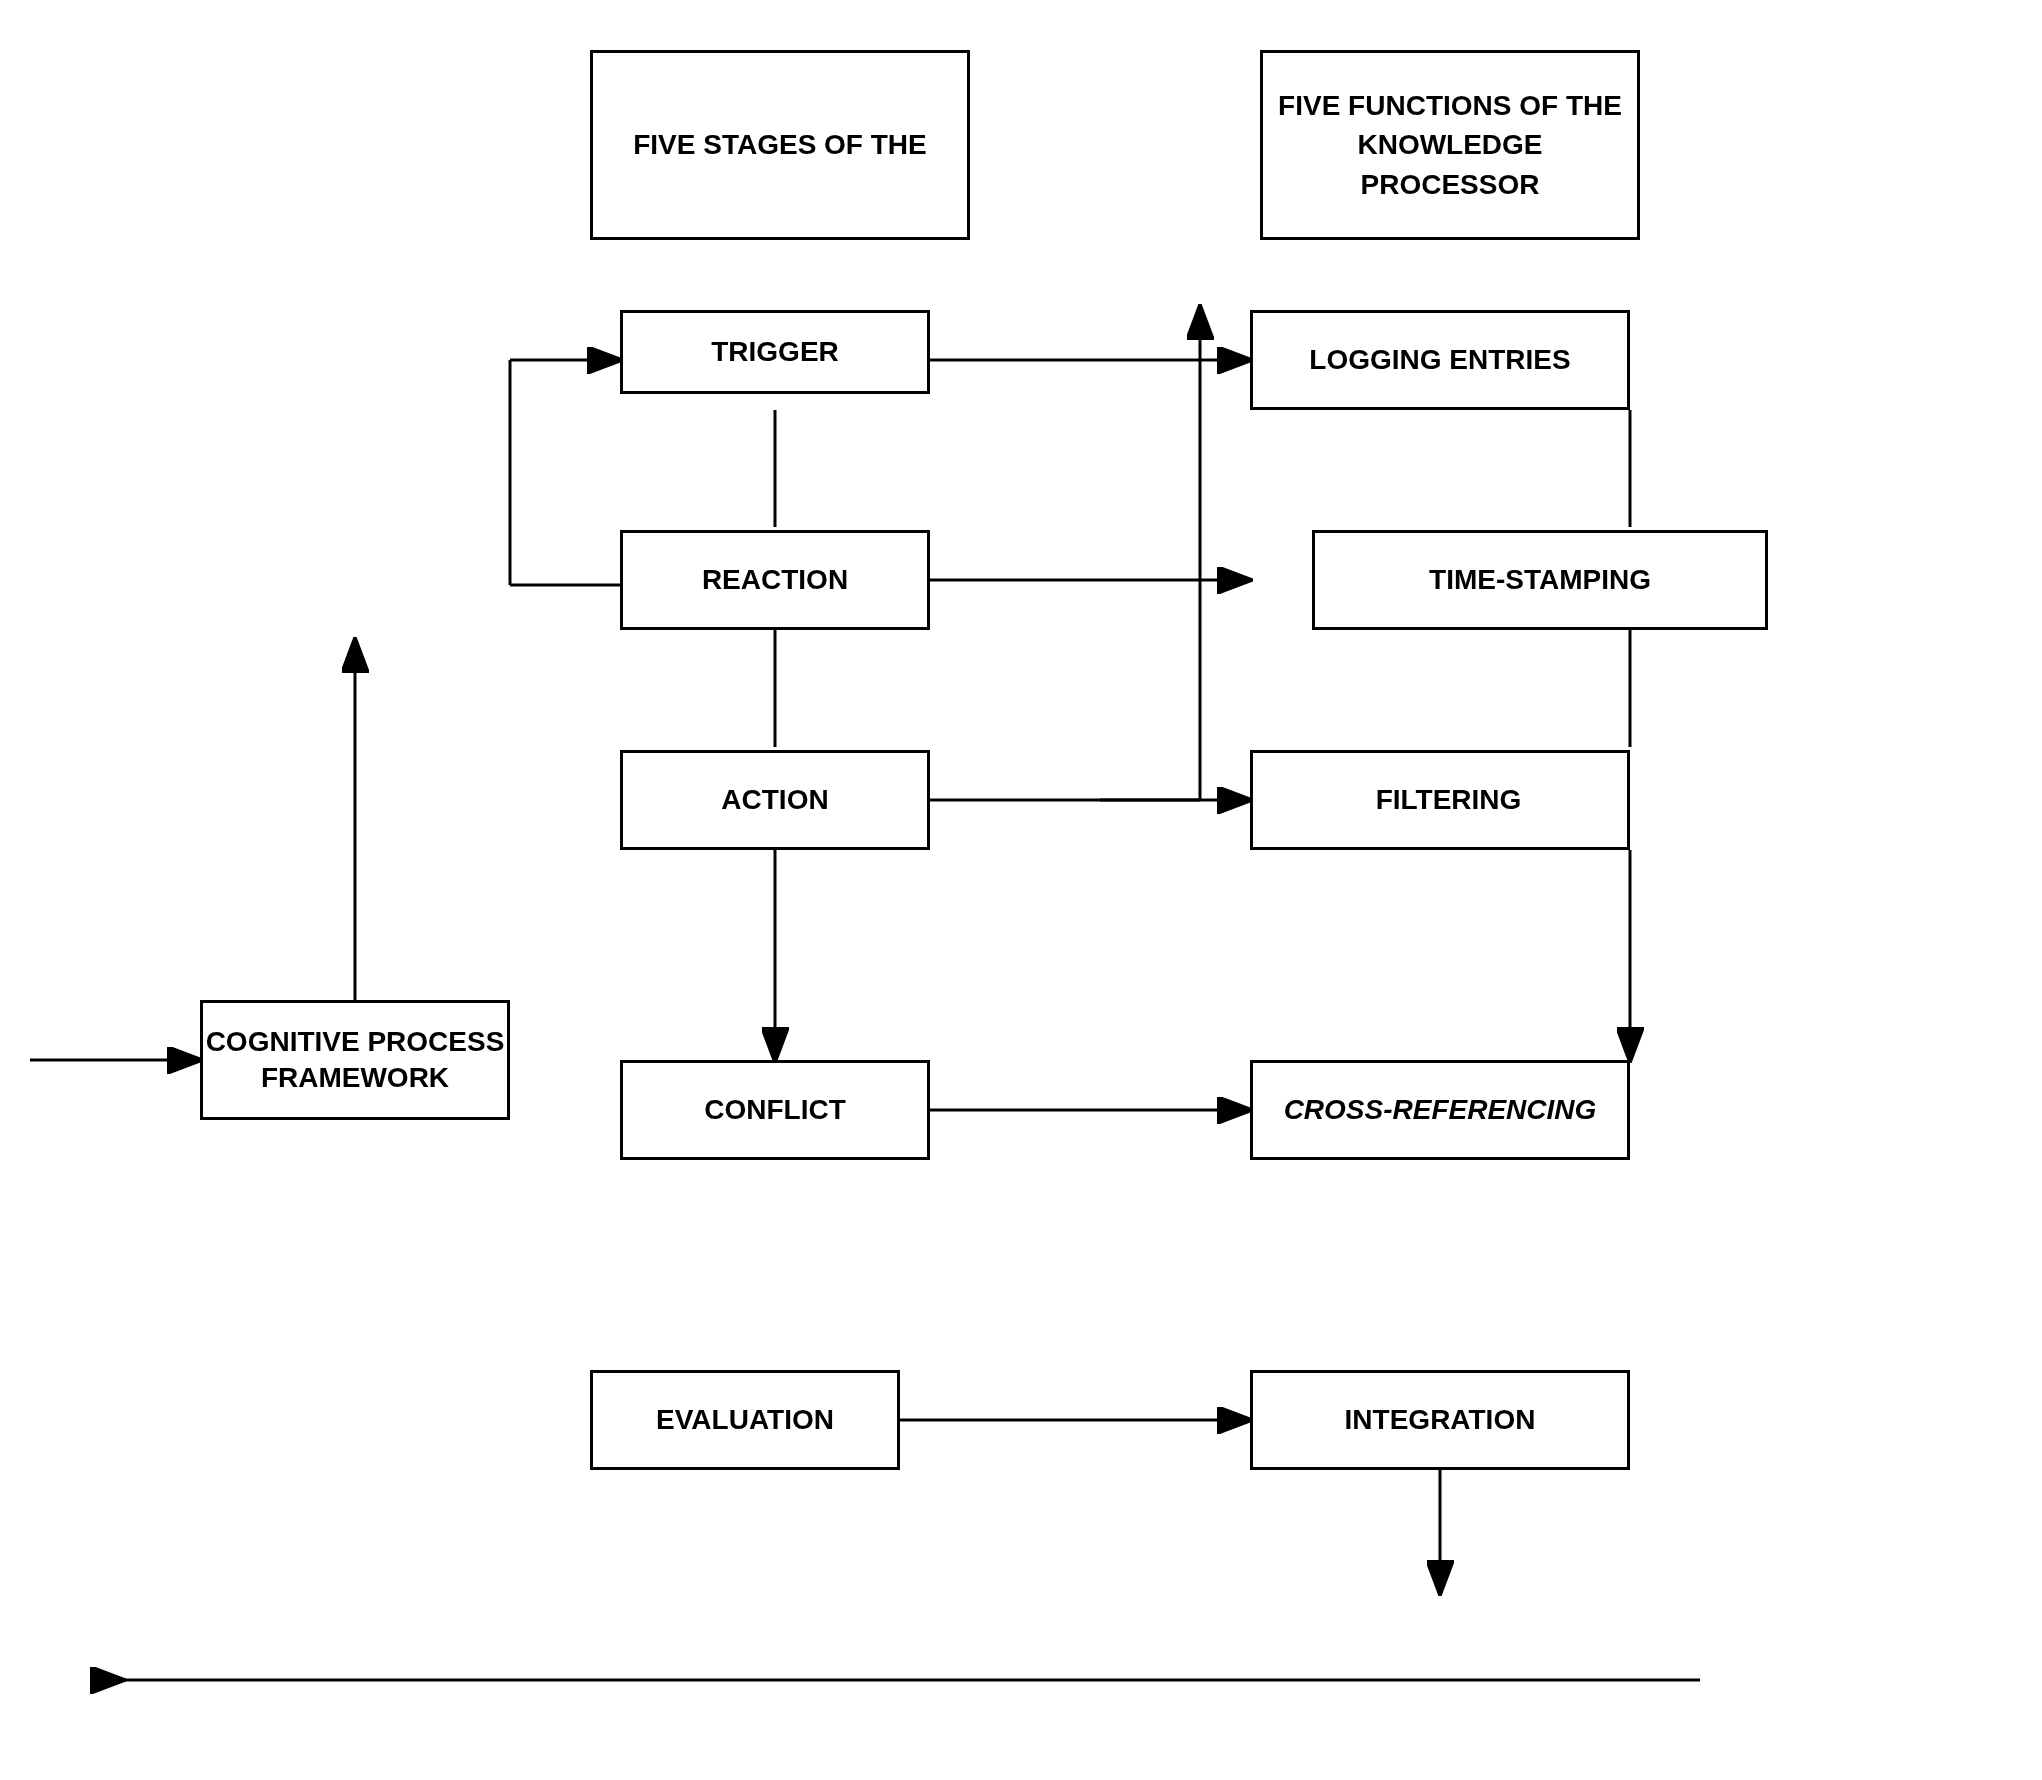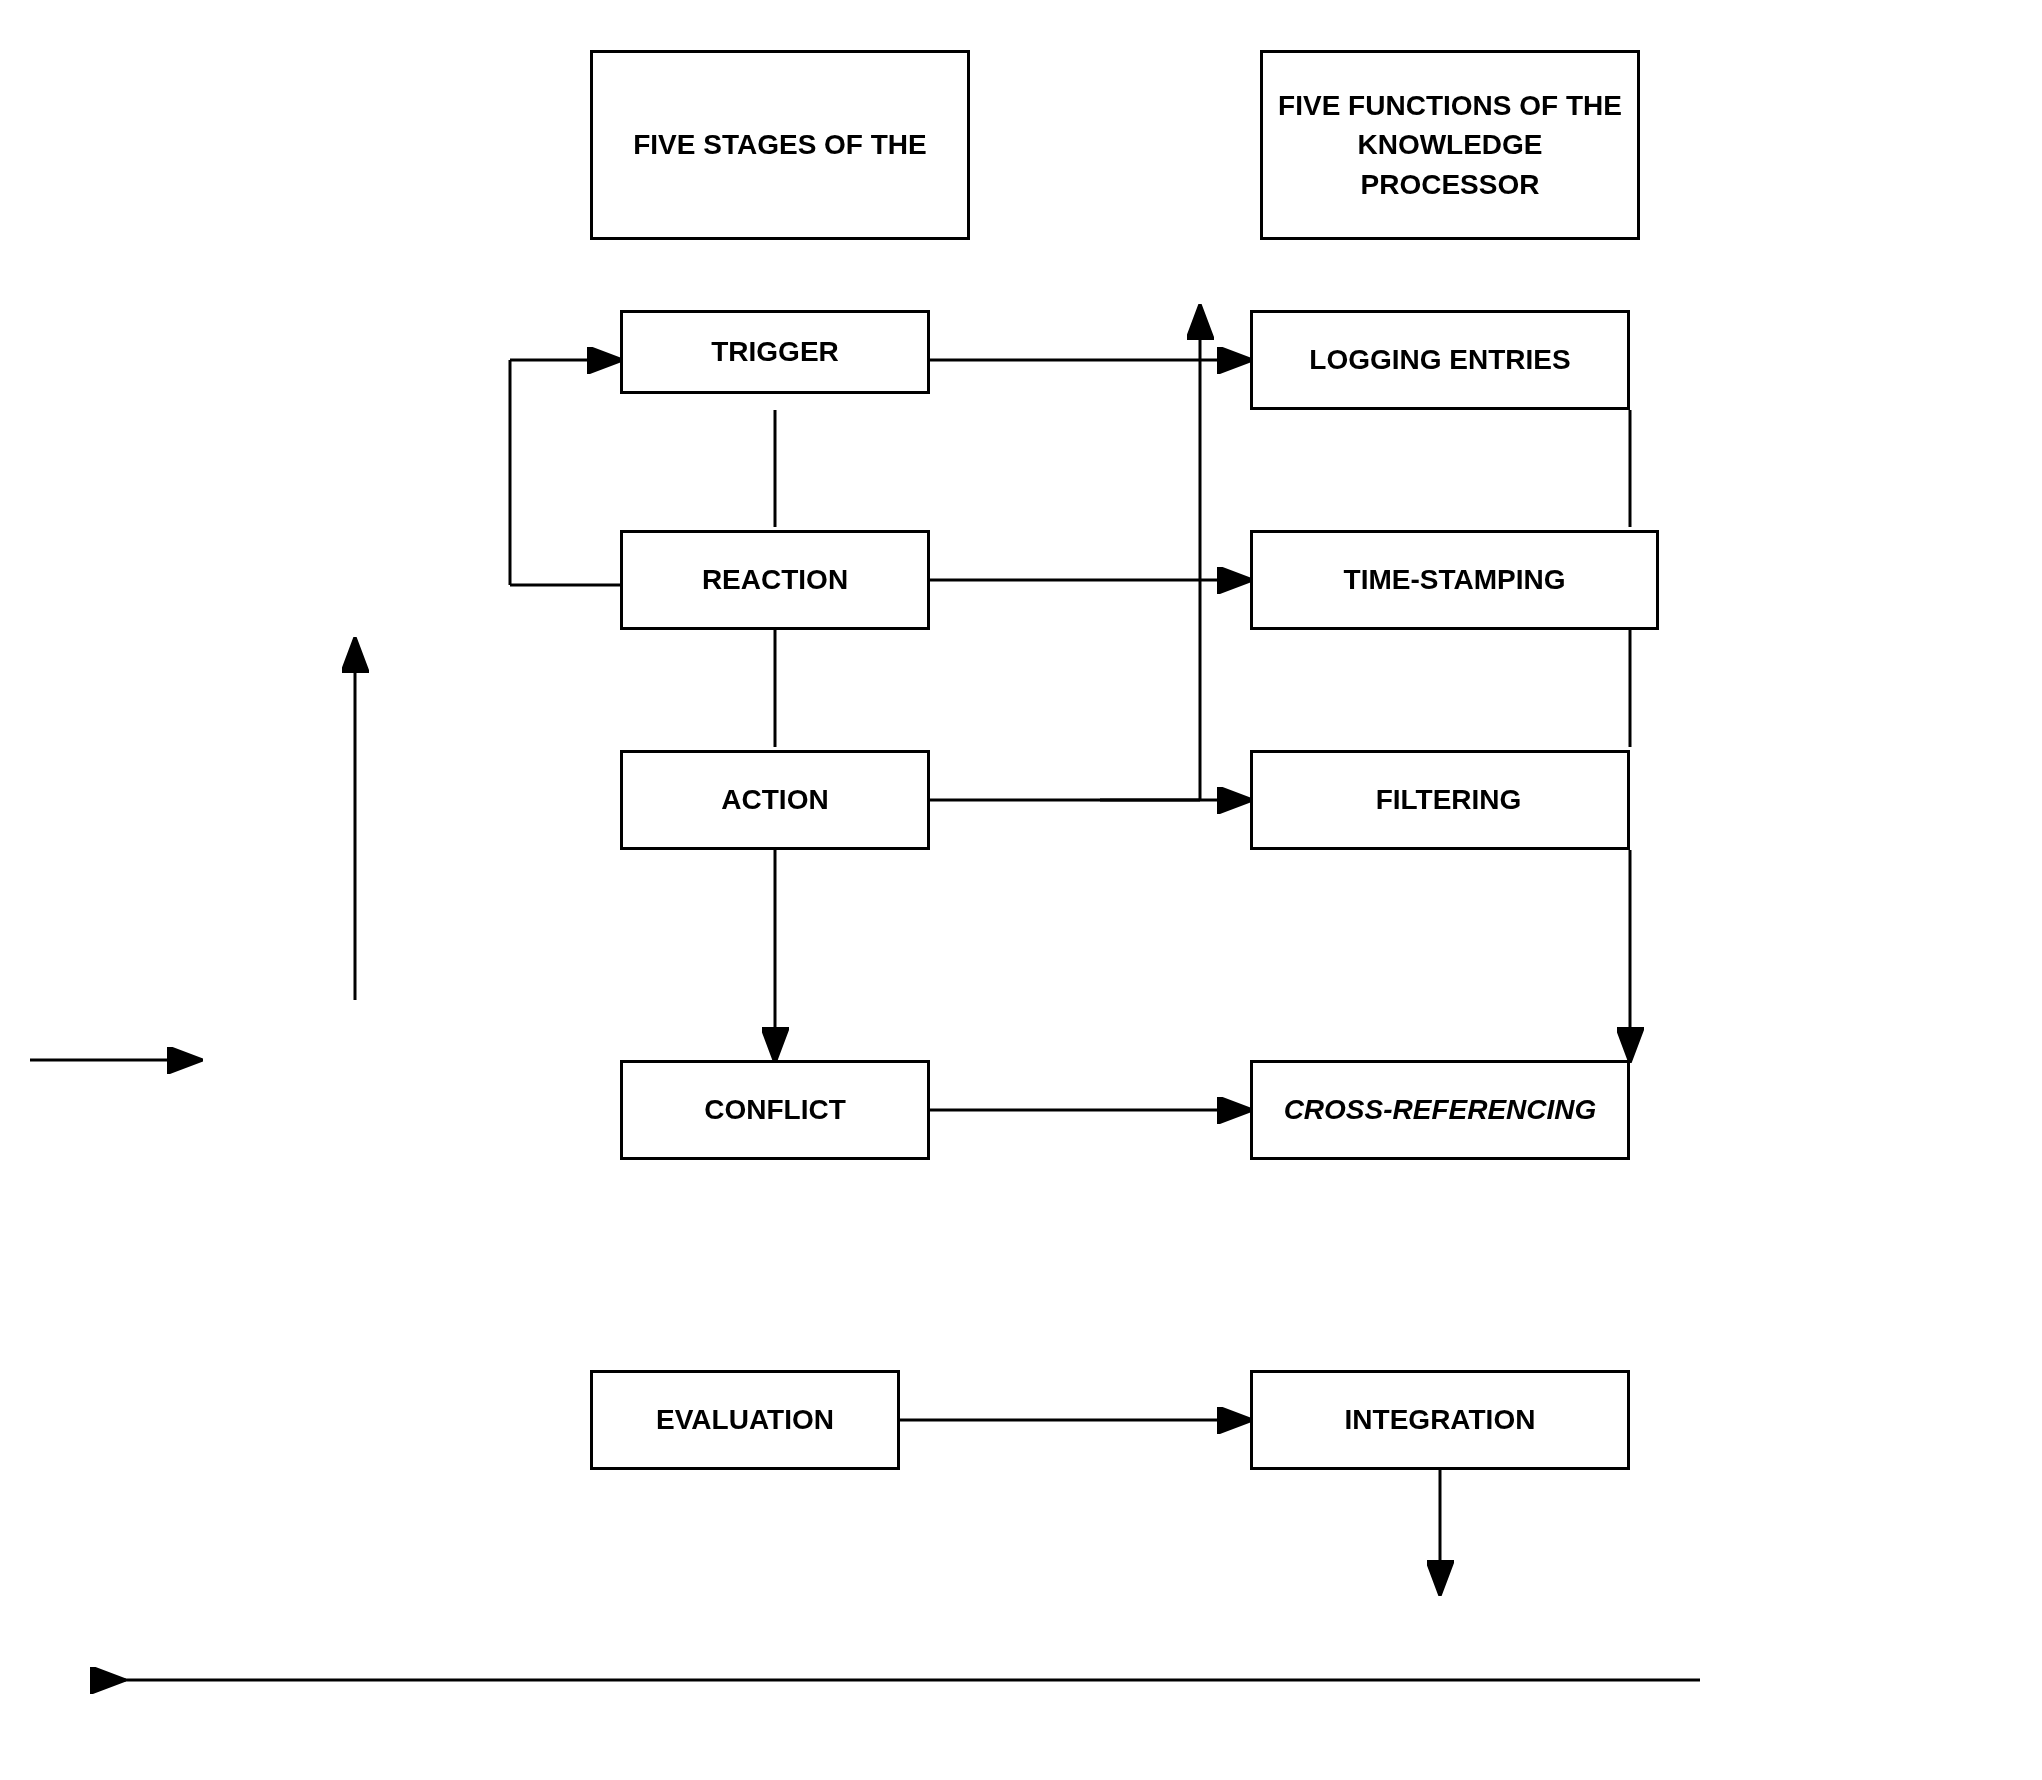--- a/index.html
+++ b/index.html
@@ -92,26 +92,29 @@
 
   <div class="box" style="left:620px; top:1060px; width:310px; height:100px;">
     <span>CONFLICT</span>
   </div>
 
   <div class="box" style="left:590px; top:1370px; width:310px; height:100px;">
     <span>EVALUATION</span>
   </div>
 
 
+  <div class="box" style="left:200px; top:1000px; width:310px; height:120px;">
+    <span>COGNITIVE PROCESS<br>FRAMEWORK</span>
+  </div>
 
   <div class="box" style="left:1250px; top:310px; width:380px; height:100px;">
     <span>LOGGING ENTRIES</span>
   </div>
 
-  <div class="box" style="left:1250px; top:530px; width:409px; height:100px;">
+  <div class="box" style="left:1312px; top:530px; width:456px; height:100px;">
     <span>TIME-STAMPING</span>
   </div>
 
   <div class="box" style="left:1250px; top:750px; width:380px; height:100px;padding-left:17px;">
     <span>FILTERING</span>
   </div>
 
   <div class="box" style="left:1250px; top:1060px; width:380px; height:100px;font-style:italic;">
     <span>CROSS-REFERENCING</span>
   </div>

